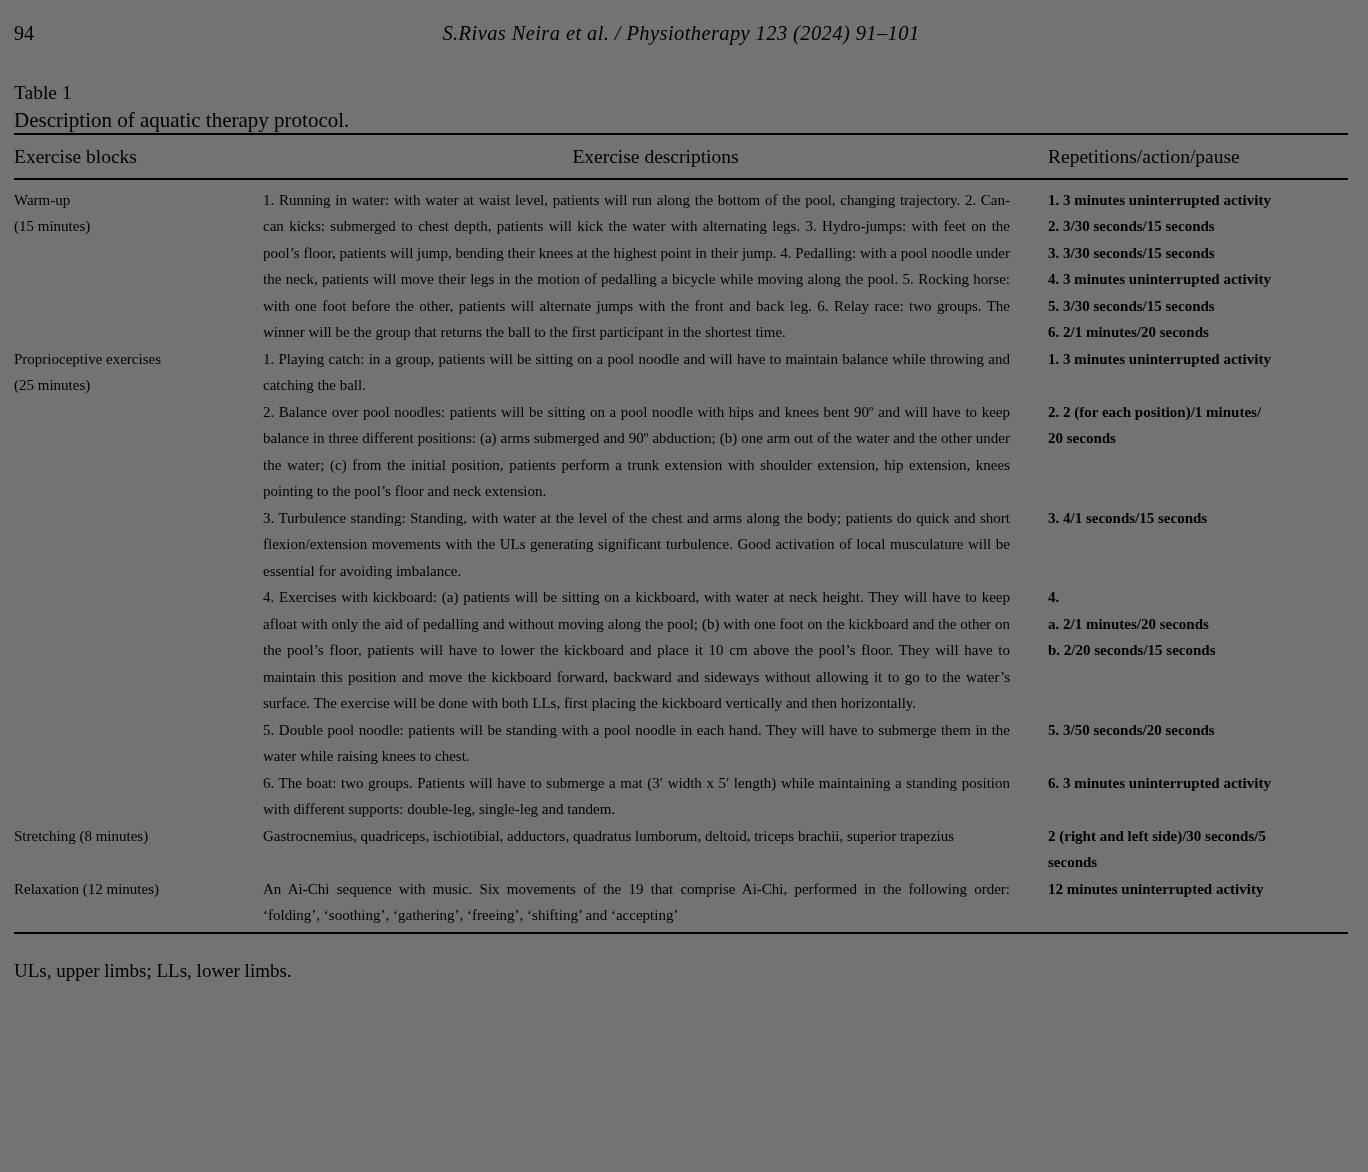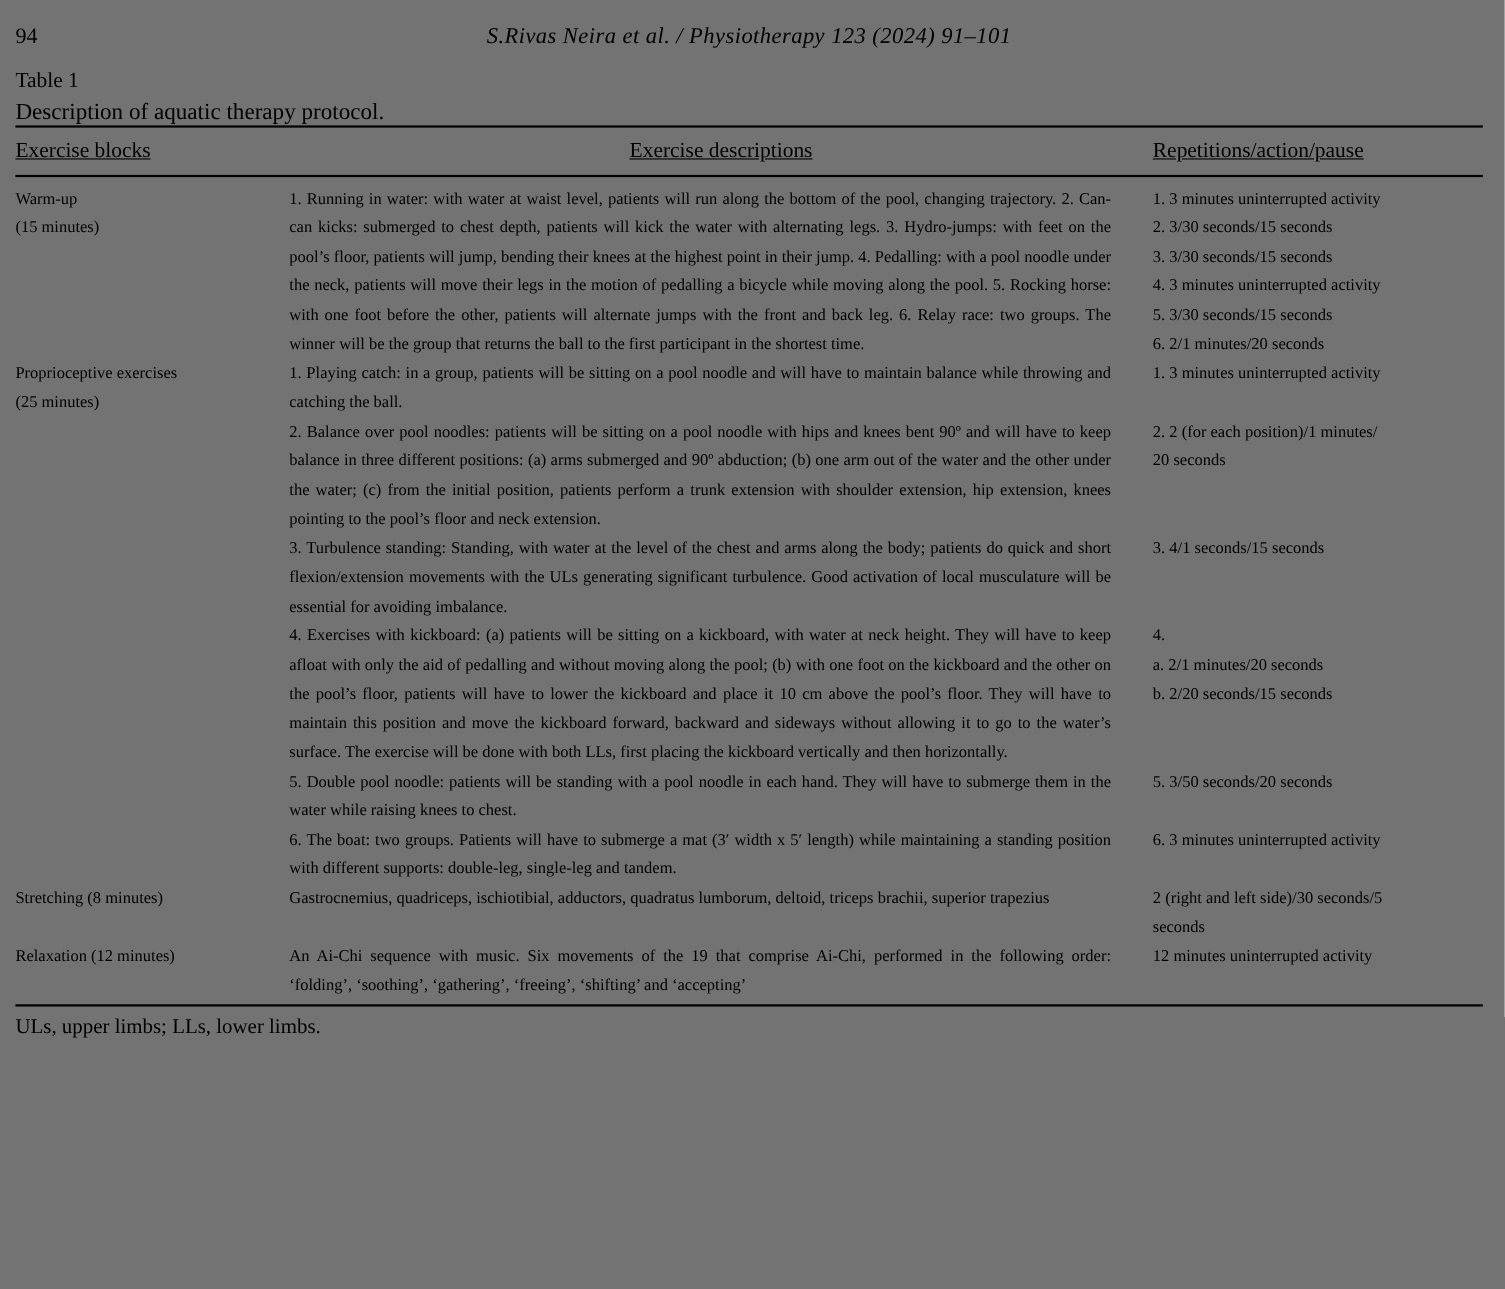--- a/index.html
+++ b/index.html
@@ -31,21 +31,21 @@
   .page-num {
     position: absolute;
     left: 0;
     top: 0;
     font-style: normal;
     letter-spacing: 0;
     font-size: 20px;
   }
   
   .tbl-label {
-    margin-top: 14px;
+    margin-top: 33px;
     font-size: 19.5px;
     line-height: 26.5px;
   }
   .tbl-caption {
     font-size: 21px;
     line-height: 26.5px;
   }
   
   .rule {
     height: 0;
@@ -55,36 +55,35 @@
   .trow {
     display: grid;
     grid-template-columns: 249px 785px 1fr;
     align-items: start;
     font-size: 15px;
     line-height: 26.5px;
   }
   .header-row {
     padding: 9px 0 7px 0;
     font-size: 19.5px;
-    text-decoration: underline;
   }
   .tbody {
     padding: 7px 0 3px 0;
   }
   .c-desc {
     text-align: justify;
     padding-right: 38px;
   }
   .header-row .c-desc {
     text-align: center;
     padding-right: 0;
   }
-  .rep-line { white-space: nowrap; }
+  .rep-line { white-space: nowrap; font-weight: bold; }
   .footnote {
-    margin-top: 6px;
+    margin-top: 24px;
     font-size: 19px;
     line-height: 26.5px;
   }
 </style>
 </head>
 <body>
 
 <div class="page">
 
   <header class="running-head">

